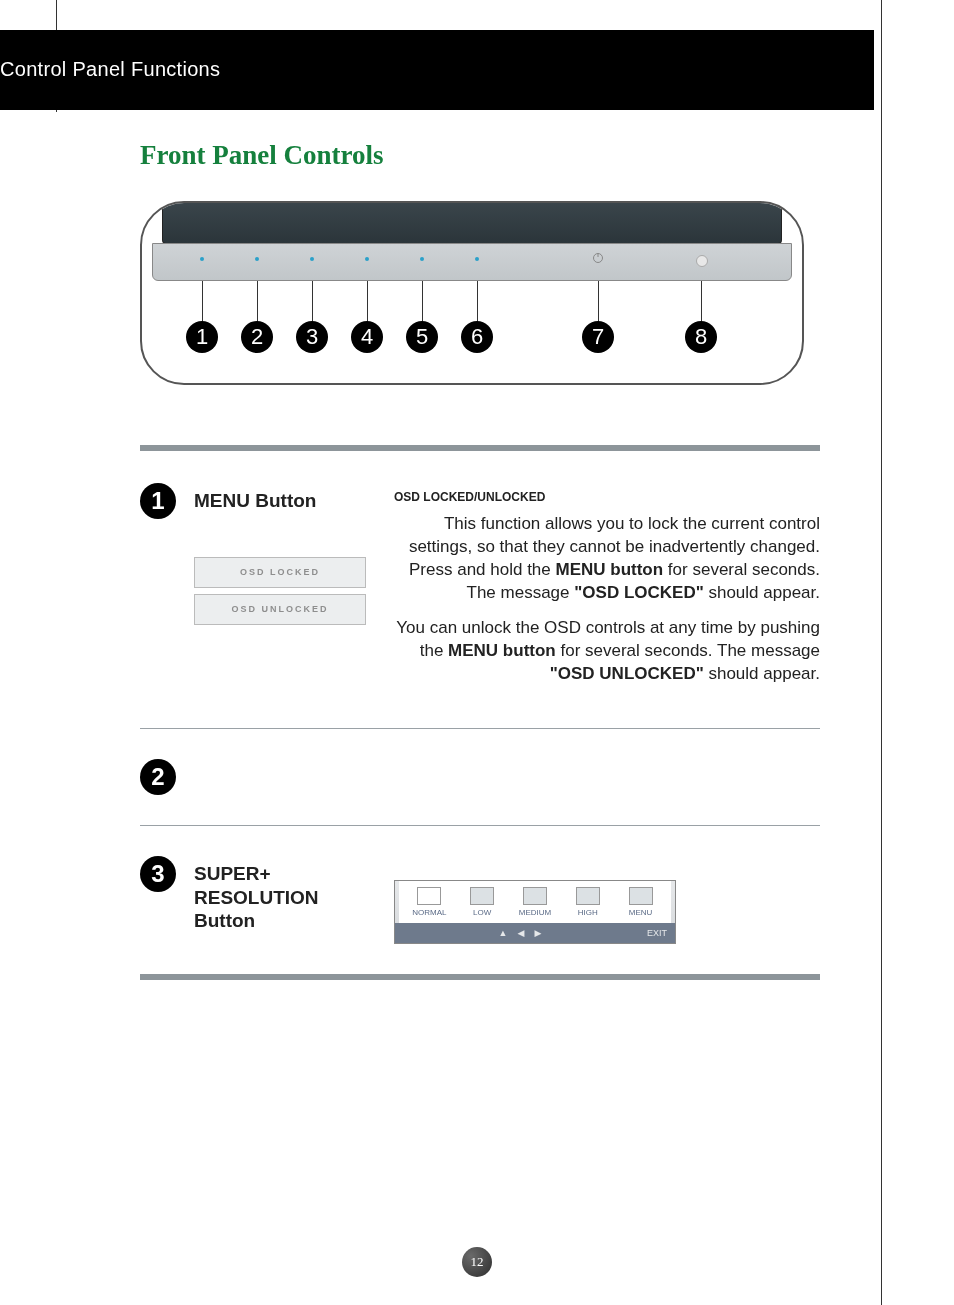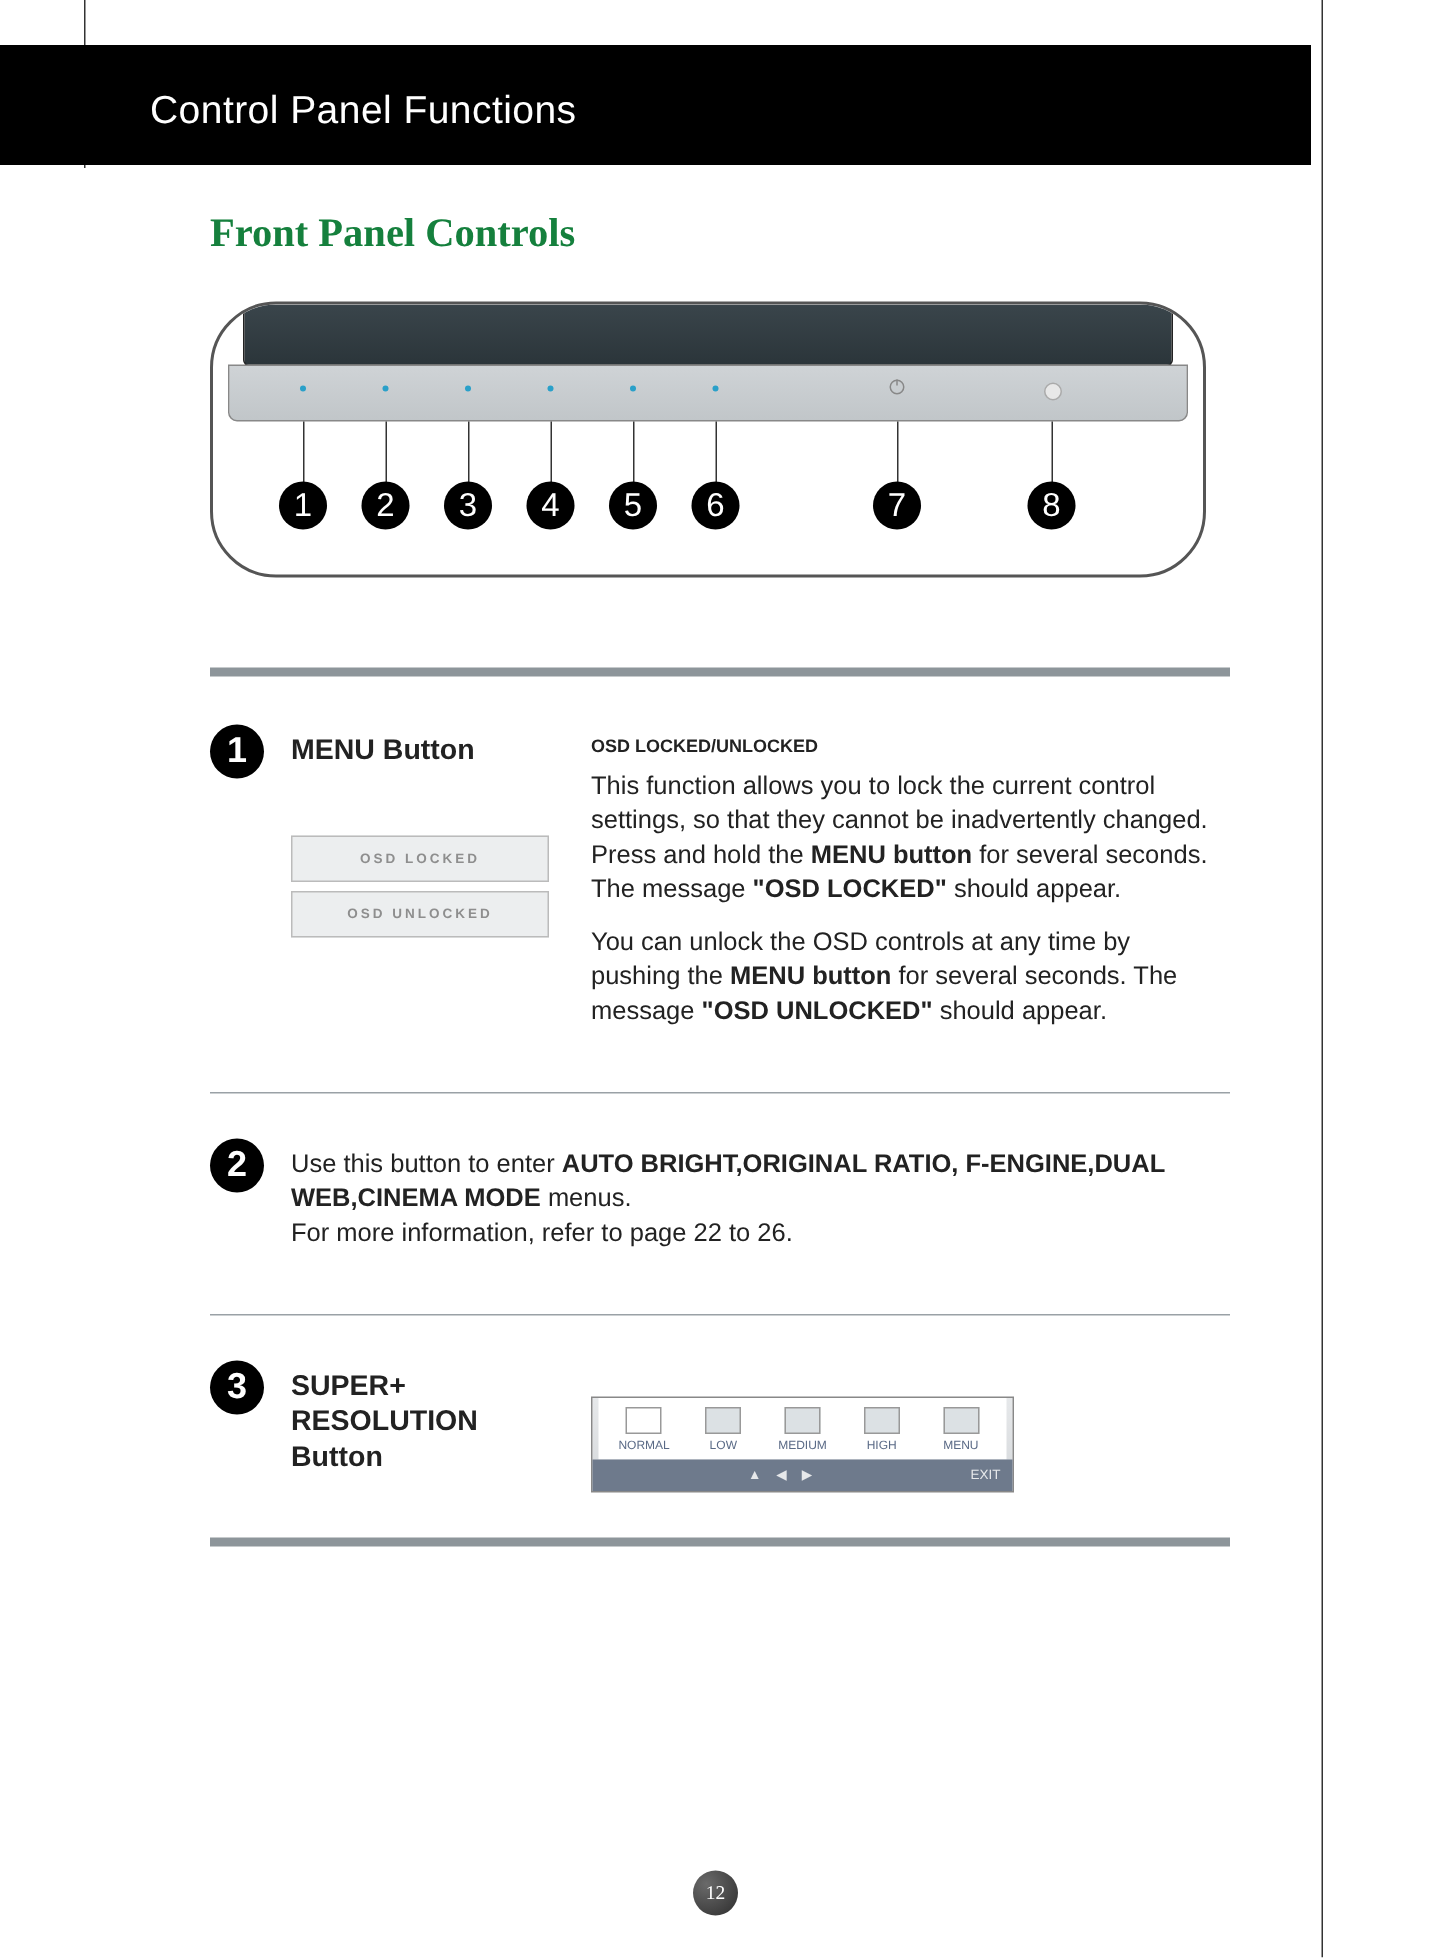--- a/index.html
+++ b/index.html
@@ -35,23 +35,22 @@
   .black-band {
     position: absolute;
     left: 0;
     top: 30px;
     width: 874px;
     height: 80px;
     background: #000;
   }
   .band-title {
     color: #fff;
-    font-size: 26px;
+    font-size: 20px;
     font-weight: 300;
-    padding-left: 100px;
     padding-top: 28px;
     letter-spacing: 0.3px;
   }
   .content {
     position: absolute;
     left: 140px;
     top: 130px;
     width: 680px;
   }
   .section-title {
@@ -163,21 +162,21 @@
     font-size: 17px;
     color: #222;
     line-height: 1.35;
     padding-top: 6px;
   }
   .desc-col .sub-heading {
     font-weight: bold;
     margin-bottom: 8px;
     font-size: 12px;
   }
-  .desc-col p { margin: 0 14px 12px 0; }
+  .desc-col p { margin: 0 0 12px 0; text-align: right; }
   .thin-rule {
     height: 1px;
     background: #9aa1a6;
     margin: 10px 0 30px 0;
   }
 
   .osd-box {
     width: 170px;
     border: 1px solid #bbb;
     background: #eceeef;
@@ -322,26 +321,20 @@
         <p>
           <span>You can unlock the OSD controls at any time by pushing the </span><b>MENU button</b><span> for several seconds. The message </span><b>"OSD UNLOCKED"</b><span> should appear.</span>
         </p>
       </div>
     </div>
 
     <div class="thin-rule"></div>
 
     <div class="row">
       <div class="bullet-col"><div class="big-num">2</div></div>
-      <div class="desc-col">
-        <p>
-          <span>Use this button to enter </span><b>AUTO BRIGHT,ORIGINAL RATIO, F-ENGINE,DUAL WEB,CINEMA MODE</b><span> menus.</span><br>
-          <span>For more information, refer to page 22 to 26.</span>
-        </p>
-      </div>
     </div>
 
     <div class="thin-rule"></div>
 
     <div class="row">
       <div class="bullet-col"><div class="big-num">3</div></div>
       <div class="label-col">
         <div>SUPER+</div>
         <div>RESOLUTION</div>
         <div>Button</div>

